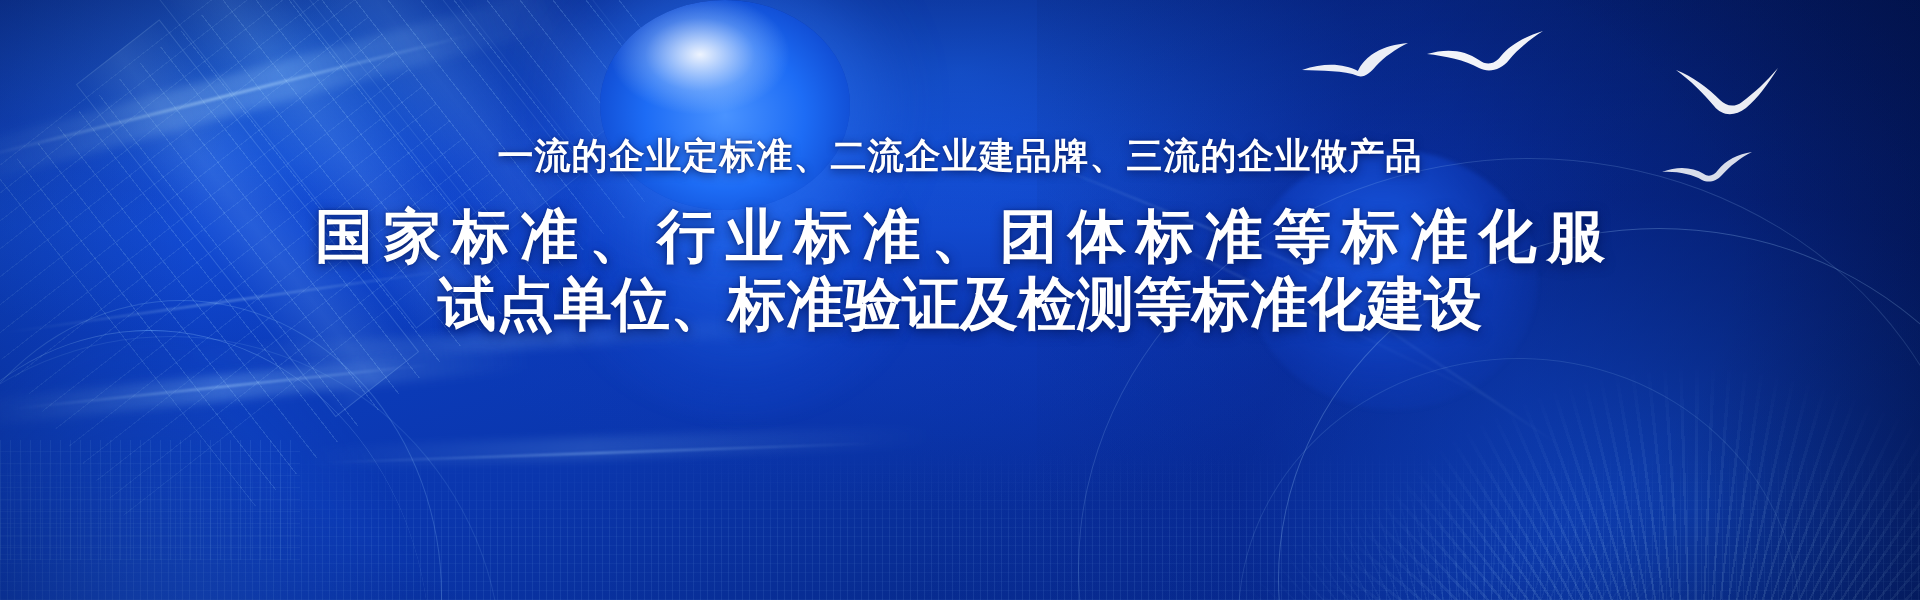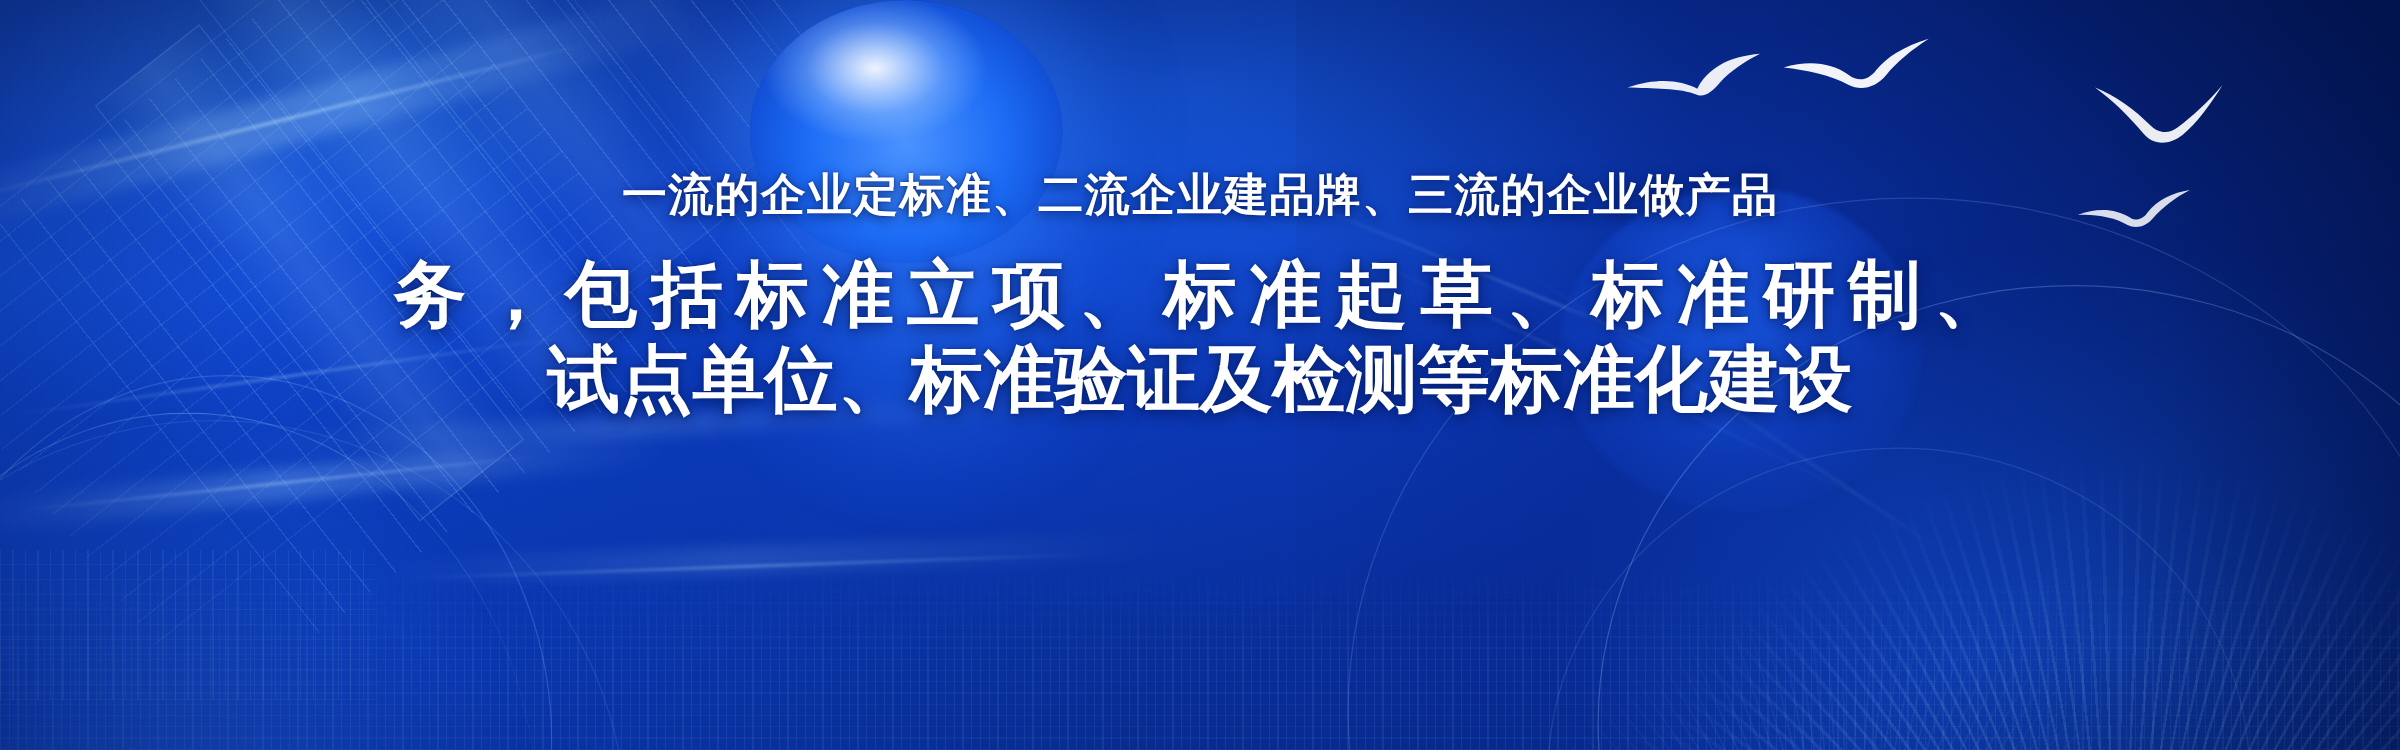--- a/index.html
+++ b/index.html
@@ -284,18 +284,18 @@
   <div class="bird" style="left:1660px; top:150px;">
     <svg width="96" height="36" viewBox="0 0 96 36">
       <path d="M2 22 C18 16, 32 17, 44 24 C48 27, 54 26, 58 20 C66 10, 78 4, 92 2 C80 8, 70 16, 62 25 C56 32, 48 33, 42 30 C32 24, 16 21, 2 22 Z" fill="#ffffff" opacity="0.85"></path>
     </svg>
   </div>
 
   <div class="text-wrap">
     <h1 class="headline">一流的企业定标准、二流企业建品牌、三流的企业做产品</h1>
 
     <div class="body-text">
-      <span class="ln j">务，包括标准立项、标准起草、标准研制、</span>
+      <span class="ln j">国家标准、行业标准、团体标准等标准化服</span>
       <span class="ln c">试点单位、标准验证及检测等标准化建设</span>
     </div>
   </div>
 
 </div>
 
 </body></html>

